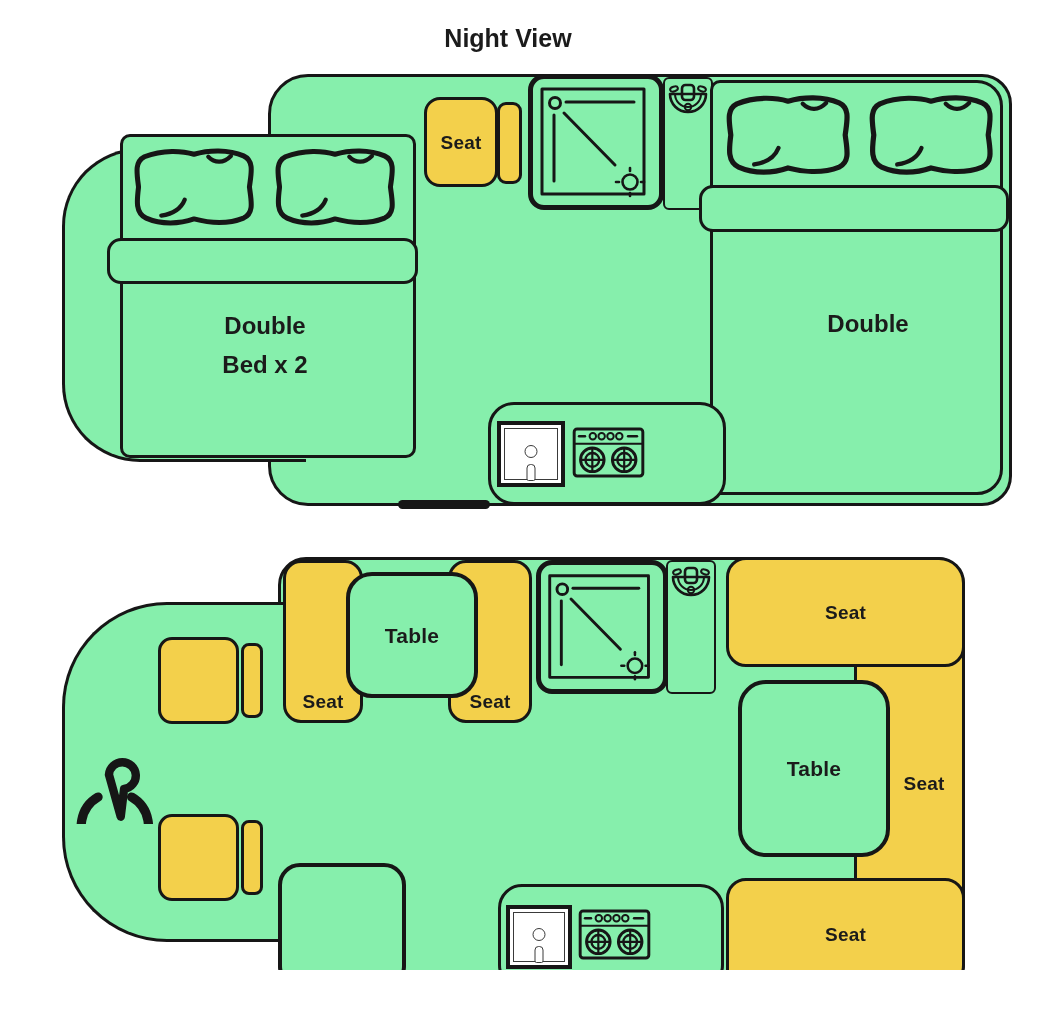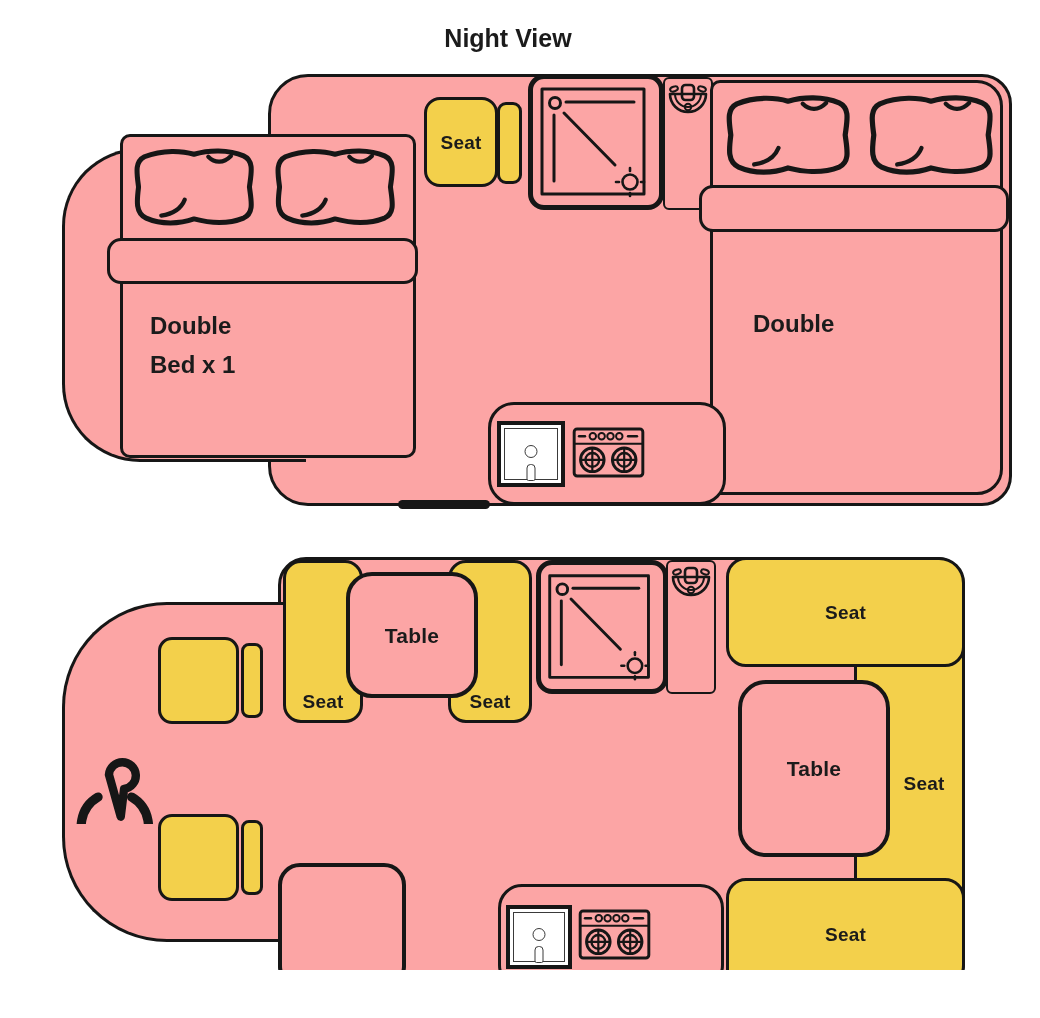--- a/index.html
+++ b/index.html
@@ -1,24 +1,24 @@
 <!DOCTYPE html>
 <html style="--color-seat: #F3D04B; --color-line: #161616; --color-footer: #F5F5F6;"><head>
 <meta charset="utf-8">
 <style>
   html,body{margin:0;padding:0;background:#fff;}
   .canvas{position:relative;width:1040px;height:970px;background:#fff;overflow:hidden;
           font-family:"Liberation Sans",sans-serif;}
   .abs{position:absolute;box-sizing:border-box;}
-  .outline{border:3px solid var(--color-line,#161616);background:#fca5a5;}
+  .outline{border:3px solid var(--color-line,#161616);background:#86efac;}
   .seat{background:var(--color-seat,#F3D04B);border:3px solid var(--color-line,#161616);}
   .lbl{font-weight:700;color:#1b1b1b;letter-spacing:.2px;line-height:1;text-align:center;}
   .center{display:flex;align-items:center;justify-content:center;}
   .bottomlbl{display:flex;align-items:flex-end;justify-content:center;padding-bottom:9px;}
-  .bedlabel{font-weight:700;color:#1b1b1b;font-size:24px;line-height:39px;}
+  .bedlabel{text-align:center;font-weight:700;color:#1b1b1b;font-size:24px;line-height:39px;}
   .title{position:absolute;left:358px;top:24px;width:300px;text-align:center;
          font-size:25px;font-weight:700;color:#1b1b1b;}
   .ic *{stroke:var(--color-line,#161616);fill:none;stroke-linecap:round;stroke-linejoin:round;}
   .sink-inner{position:absolute;inset:3px;border:1.5px solid #3a3a3a;background:#fff;}
   .sink-drain{position:absolute;width:11px;height:11px;border:1.6px solid #3a3a3a;border-radius:50%;
               left:50%;top:34%;transform:translateX(-50%);}
   .sink-faucet{position:absolute;width:7px;height:15px;border:1.6px solid #3a3a3a;background:#fff;
                border-radius:4px 4px 2px 2px;left:50%;bottom:2px;transform:translateX(-50%);}
   .doorbar{background:var(--color-line,#161616);border-radius:5px;}
   .footer{background:var(--color-footer,#F5F5F6);}
@@ -85,21 +85,21 @@
     <div class="abs outline" style="left:120px;top:134px;width:296px;height:324px;border-radius:10px;"></div>
     <svg class="abs ic" style="left:131px;top:146px;width:126px;height:82px;" viewBox="0 0 150 96">
         <use href="#pillow"></use>
       </svg>
     <svg class="abs ic" style="left:272px;top:146px;width:126px;height:82px;" viewBox="0 0 150 96">
         <use href="#pillow"></use>
       </svg>
     <div class="abs outline" style="left:107px;top:238px;width:311px;height:46px;border-radius:14px;"></div>
     <div class="abs bedlabel" style="left:150px;top:306px;width:230px;">
       <span style="display:block">Double</span>
-      <span style="display:block">Bed x 1</span>
+      <span style="display:block">Bed x 2</span>
     </div>
 
     <div class="abs seat center" style="left:424px;top:97px;width:74px;height:90px;border-radius:16px;">
       <span class="lbl" style="font-size:19px">Seat</span>
     </div>
     <div class="abs seat" style="left:497px;top:102px;width:25px;height:82px;border-radius:9px;"></div>
 
     <div class="abs outline" style="left:528px;top:74px;width:136px;height:136px;border-width:5px;border-radius:16px;">
       <svg class="ic" style="width:100%;height:100%;" viewBox="0 0 126 126">
           <use href="#shower-inner"></use>

